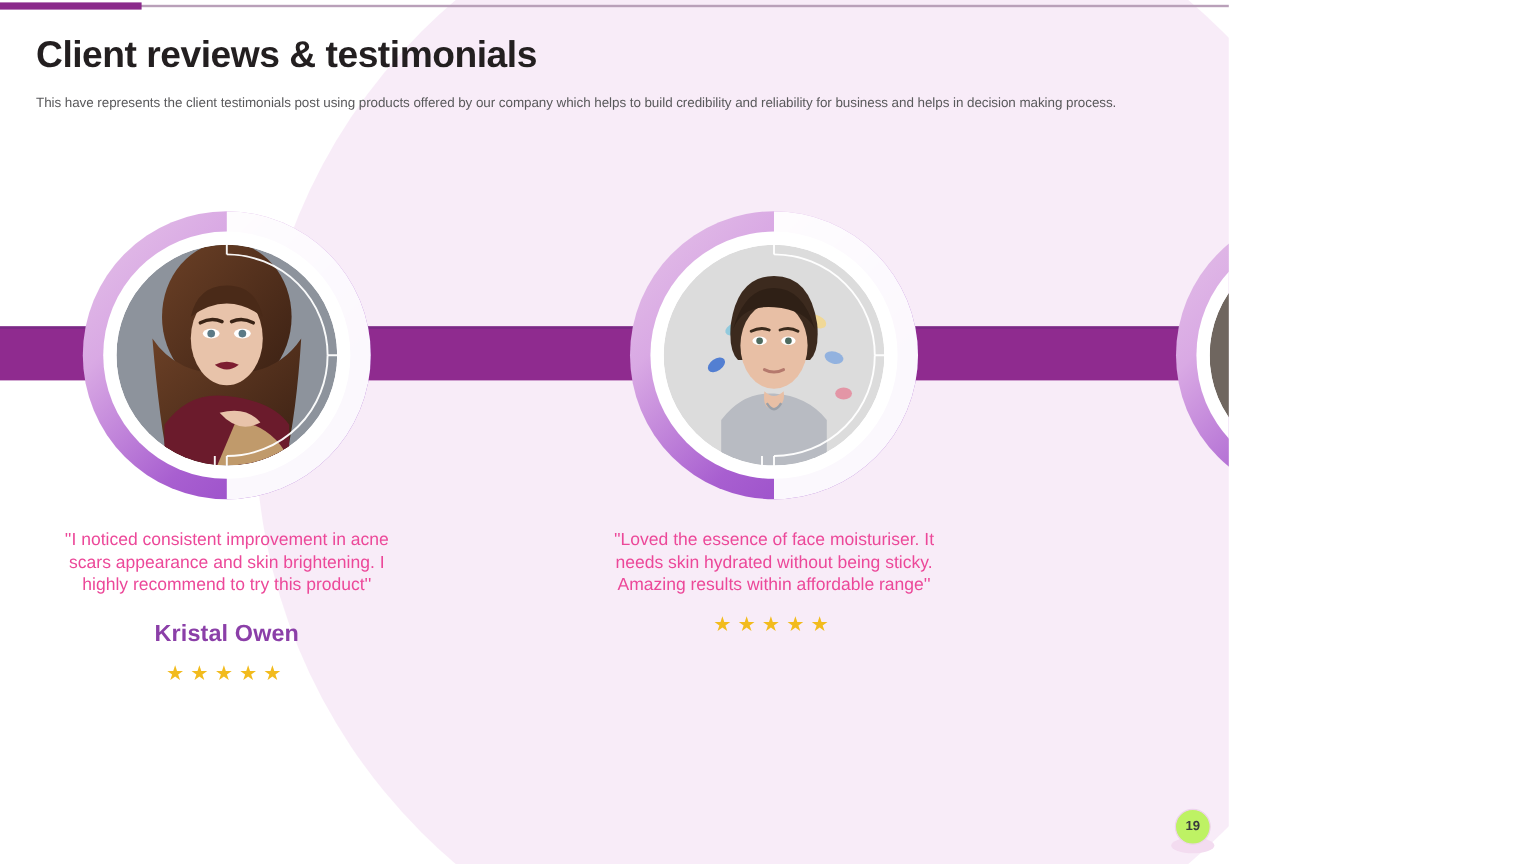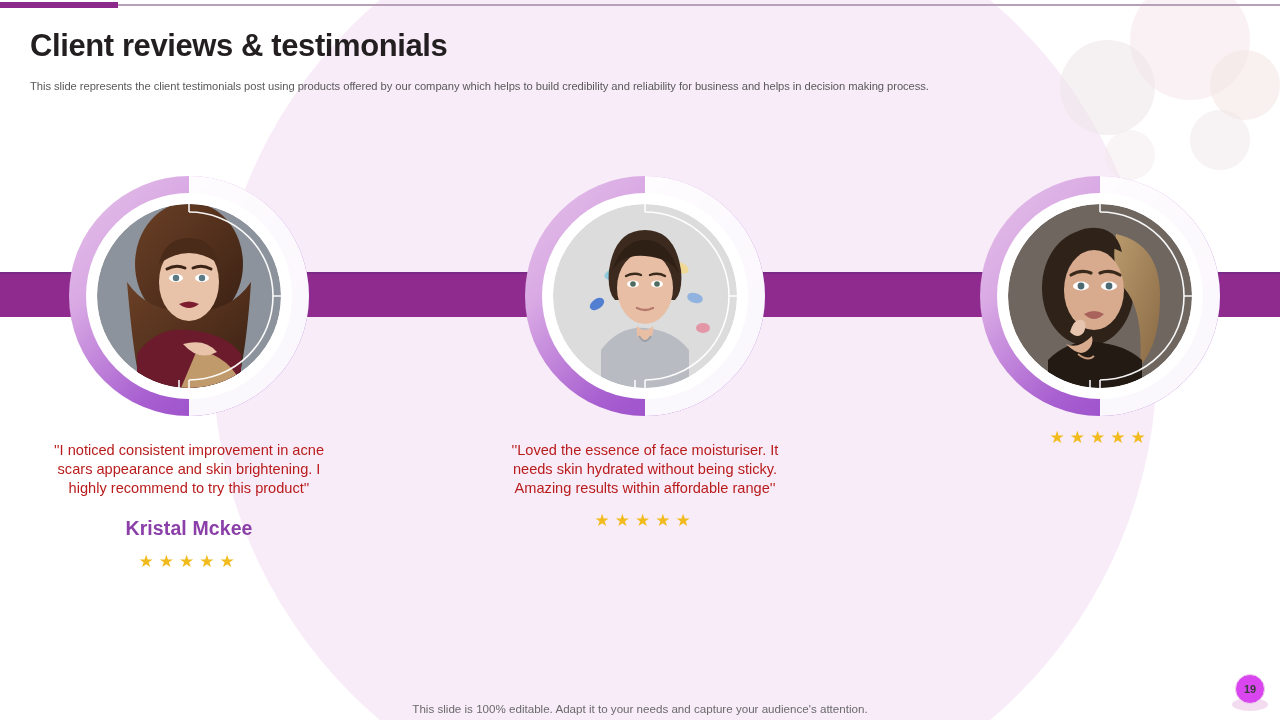--- a/index.html
+++ b/index.html
@@ -7,21 +7,21 @@
   body {
     font-family:"Liberation Sans", sans-serif;
     background:#ffffff;
     overflow:hidden;
     position:relative;
   }
 
   
   #slide {
     position:absolute; inset:0;
-    width:1280px; height:720px;
+    width:1024px; height:720px;
     overflow:hidden;
     background:#ffffff;
     padding-left:32px;
   }
   .bg-circle {
     position:absolute;
     left:213px; top:-112px;
     width:944px; height:944px;
     border-radius:50%;
     background:#f7e9f7;
@@ -122,21 +122,21 @@
   .arc-accents {
     position:absolute; inset:0;
     pointer-events:none;
   }
 
   
   .quote {
     margin-top:25px;
     font-size:14.6px;
     line-height:19.2px;
-    color:#b91c1c;
+    color:#ec4899;
     padding:0 6px;
   }
   .name {
     margin-top:18px;
     font-size:19.5px;
     font-weight:bold;
     color:#8b3fa8;
     letter-spacing:.1px;
   }
   .stars {
@@ -163,21 +163,21 @@
   .page-disc {
     position:absolute; left:0; top:24px;
     width:36px; height:13px;
     border-radius:50%;
     background:#f3dcf0;
   }
   .page-circle {
     position:absolute; left:3px; top:0;
     width:30px; height:30px;
     border-radius:50%;
-    background:#d946ef;
+    background:#bef264;
     border:1.5px solid #edd3ec;
     display:flex; align-items:center; justify-content:center;
     font-size:11px; font-weight:bold; color:#3a3a3c;
   }
 </style>
 </head>
 <body>
 
 <div id="slide">
 
@@ -185,21 +185,21 @@
   <div class="bokeh" style="left:1130px;top:-20px;width:120px;height:120px;background:#f6e5ec;opacity:.55;"></div>
   <div class="bokeh" style="left:1060px;top:40px;width:95px;height:95px;background:#efe6ea;opacity:.6;"></div>
   <div class="bokeh" style="left:1210px;top:50px;width:70px;height:70px;background:#f3e7e4;opacity:.6;"></div>
   <div class="bokeh" style="left:1190px;top:110px;width:60px;height:60px;background:#efe5e8;opacity:.5;"></div>
   <div class="bokeh" style="left:1105px;top:130px;width:50px;height:50px;background:#f2e8ec;opacity:.45;"></div>
 
   <div class="top-rule"></div>
   <div class="top-rule-accent"></div>
 
   <div class="title">Client reviews &amp; testimonials</div>
-  <div class="subtitle">This slide represents the client testimonials post using products offered by our company which helps to build credibility and reliability for  business and helps in decision making process.</div>
+  <div class="subtitle">This have represents the client testimonials post using products offered by our company which helps to build credibility and reliability for  business and helps in decision making process.</div>
 
   <div class="band"></div>
   <div class="band-top-edge"></div>
 
   <div class="cards">
 
     <div class="card c1">
       <div class="avatar-wrap">
         <div class="ring-outer"></div>
         <div class="ring-white-half"></div>
@@ -235,21 +235,21 @@
           </svg>
         </div>
         <svg class="arc-accents" viewBox="0 0 240 240" xmlns="http://www.w3.org/2000/svg">
           <path d="M120 36 A84 84 0 0 1 204 120" stroke="#ffffff" stroke-width="1.6" fill="none" opacity=".95"></path>
           <path d="M120 36 L120 26 M204 120 L214 120" stroke="#ffffff" stroke-width="1.6" opacity=".95"></path>
           <path d="M120 204 A84 84 0 0 0 204 120" stroke="#ffffff" stroke-width="1.6" fill="none" opacity=".95"></path>
           <path d="M120 204 L120 214 M110 204 L110 214" stroke="#ffffff" stroke-width="1.6" opacity=".95"></path>
         </svg>
       </div>
       <div class="quote">''I noticed consistent improvement in acne scars appearance and skin brightening. I highly recommend to try this product''</div>
-      <div class="name">Kristal Mckee</div>
+      <div class="name">Kristal Owen</div>
       <div class="stars">
         <span>★</span><span>★</span><span>★</span><span>★</span><span>★</span>
       </div>
     </div>
 
     <div class="card c2">
       <div class="avatar-wrap">
         <div class="ring-outer"></div>
         <div class="ring-white-half"></div>
         <div class="ring-inner-gap"></div>
@@ -342,20 +342,19 @@
           <path d="M120 204 L120 214 M110 204 L110 214" stroke="#ffffff" stroke-width="1.6" opacity=".95"></path>
         </svg>
       </div>
       <div class="stars">
         <span>★</span><span>★</span><span>★</span><span>★</span><span>★</span>
       </div>
     </div>
 
   </div>
 
-  <div class="footer-note">This slide is 100% editable. Adapt it to your needs and capture your audience's attention.</div>
 
   <div class="page-badge">
     <div class="page-disc"></div>
     <div class="page-circle">19</div>
   </div>
 
 </div>
 
 </body></html>

